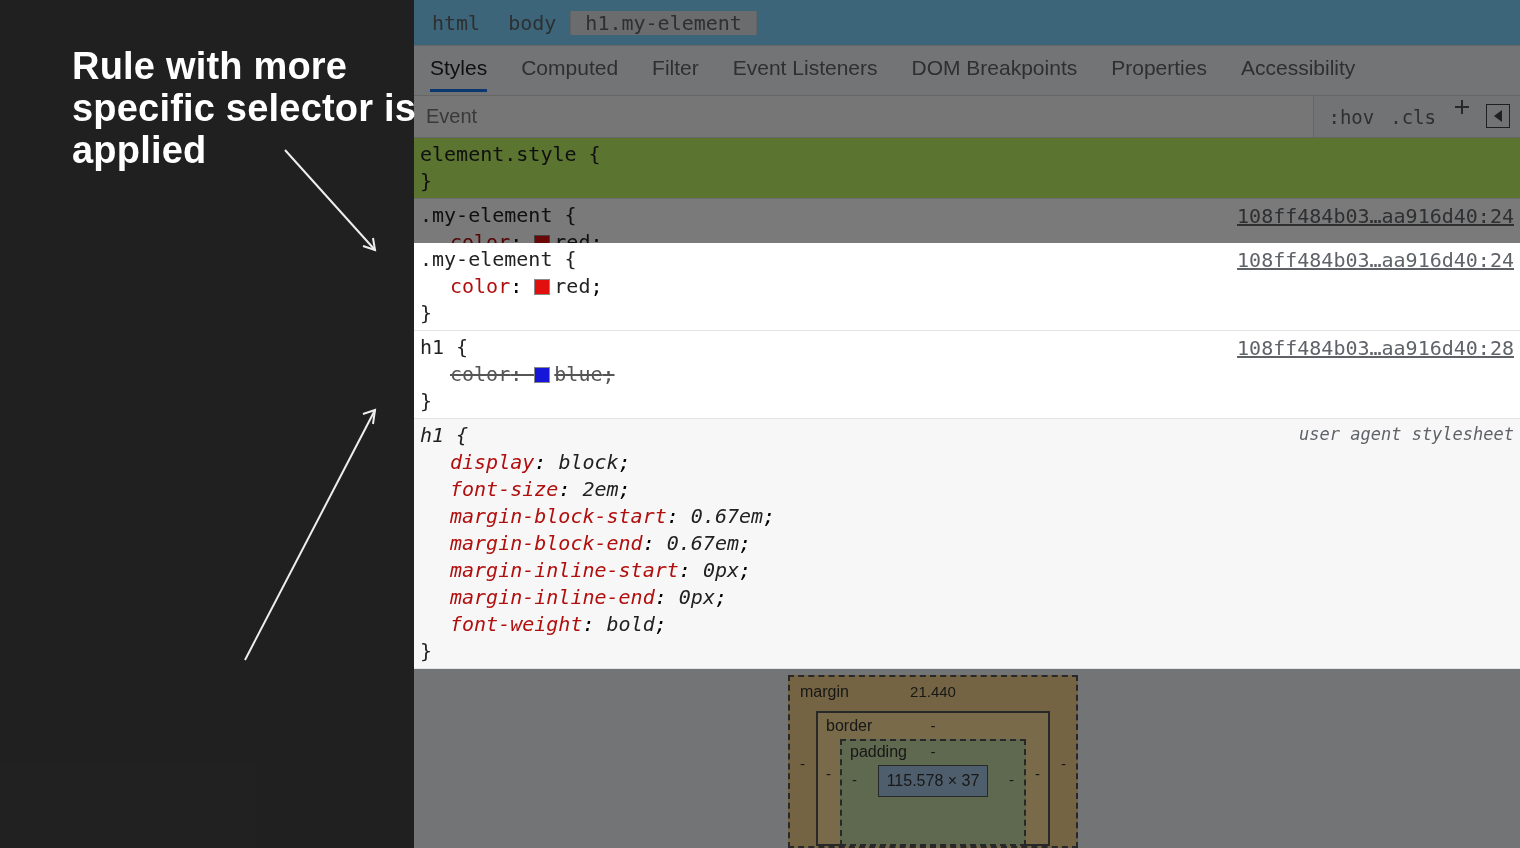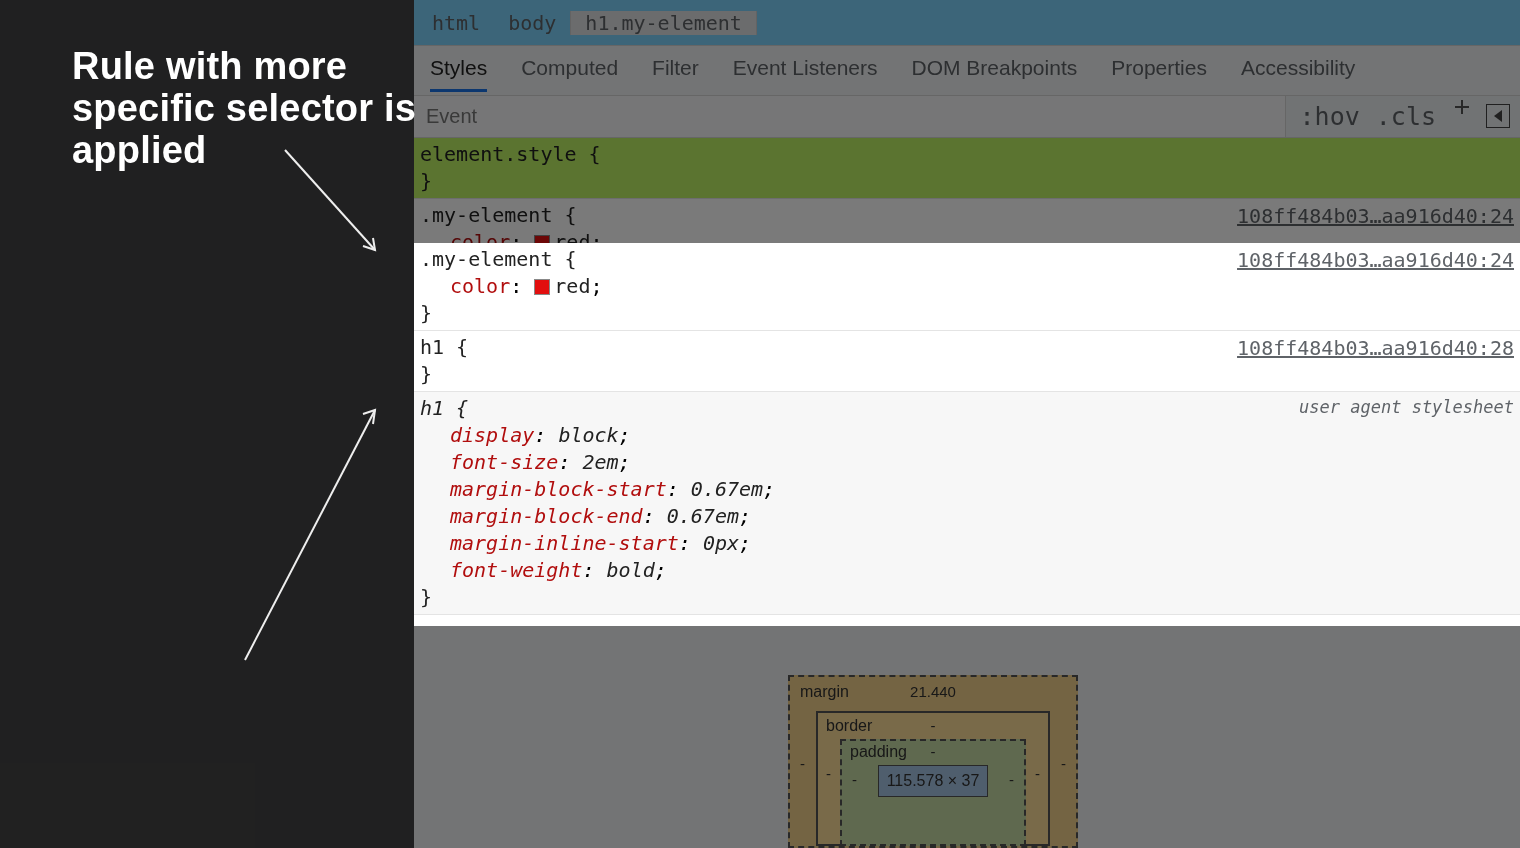--- a/index.html
+++ b/index.html
@@ -97,21 +97,21 @@
     font-family: -apple-system, BlinkMacSystemFont, Arial, sans-serif;
     background: #f6f7f8;
     border-right: 1px solid #d6d6d6;
     margin-right: 6px;
   }
   .pill {
     display: inline-flex;
     align-items: center;
     padding: 0 8px;
     font-family: Menlo, Consolas, monospace;
-    font-size: 25px;
+    font-size: 19px;
     color: #5f6368;
   }
   .plus {
     font-size: 22px;
     padding: 0 8px;
     color: #5f6368;
     position: relative;
     top: 1px;
   }
   .plus svg { display:block; }
@@ -362,30 +362,34 @@
         <div class="selector">.my-element {</div>
         <div class="decl">
           <span class="prop">color</span>:
           <span class="swatch" style="background:#e20f0f"></span><span class="val">red</span>;
         </div>
         <div class="brace">}</div>
       </div>
       <div class="ruleblock">
         <span class="link">108ff484b03…aa916d40:28</span>
         <div class="selector">h1 {</div>
+        <div class="decl">
+          <span class="prop strike">color</span><span class="strike">: </span><span class="swatch" style="background:#1616d8"></span><span class="val strike">blue</span><span class="strike">;</span>
+        </div>
         <div class="brace">}</div>
       </div>
       <div class="ruleblock dim" style="font-style:italic">
         <span class="ua">user agent stylesheet</span>
         <div class="selector ital">h1 {</div>
         <div class="decl"><span class="prop">display</span>: <span class="val">block</span>;</div>
         <div class="decl"><span class="prop">font-size</span>: <span class="val">2em</span>;</div>
         <div class="decl"><span class="prop">margin-block-start</span>: <span class="val">0.67em</span>;</div>
         <div class="decl"><span class="prop">margin-block-end</span>: <span class="val">0.67em</span>;</div>
         <div class="decl"><span class="prop">margin-inline-start</span>: <span class="val">0px</span>;</div>
+        <div class="decl"><span class="prop">margin-inline-end</span>: <span class="val">0px</span>;</div>
         <div class="decl"><span class="prop">font-weight</span>: <span class="val">bold</span>;</div>
         <div class="brace" style="font-style:normal">}</div>
       </div>
     </div>
   </div>
 
   <div class="anno" style="left:72px; top:46px; max-width:380px;">Rule with more specific selector is applied</div>
 
   <svg class="arrow" style="left:275px; top:140px;" width="120" height="130">
     <line x1="10" y1="10" x2="100" y2="110"></line>

